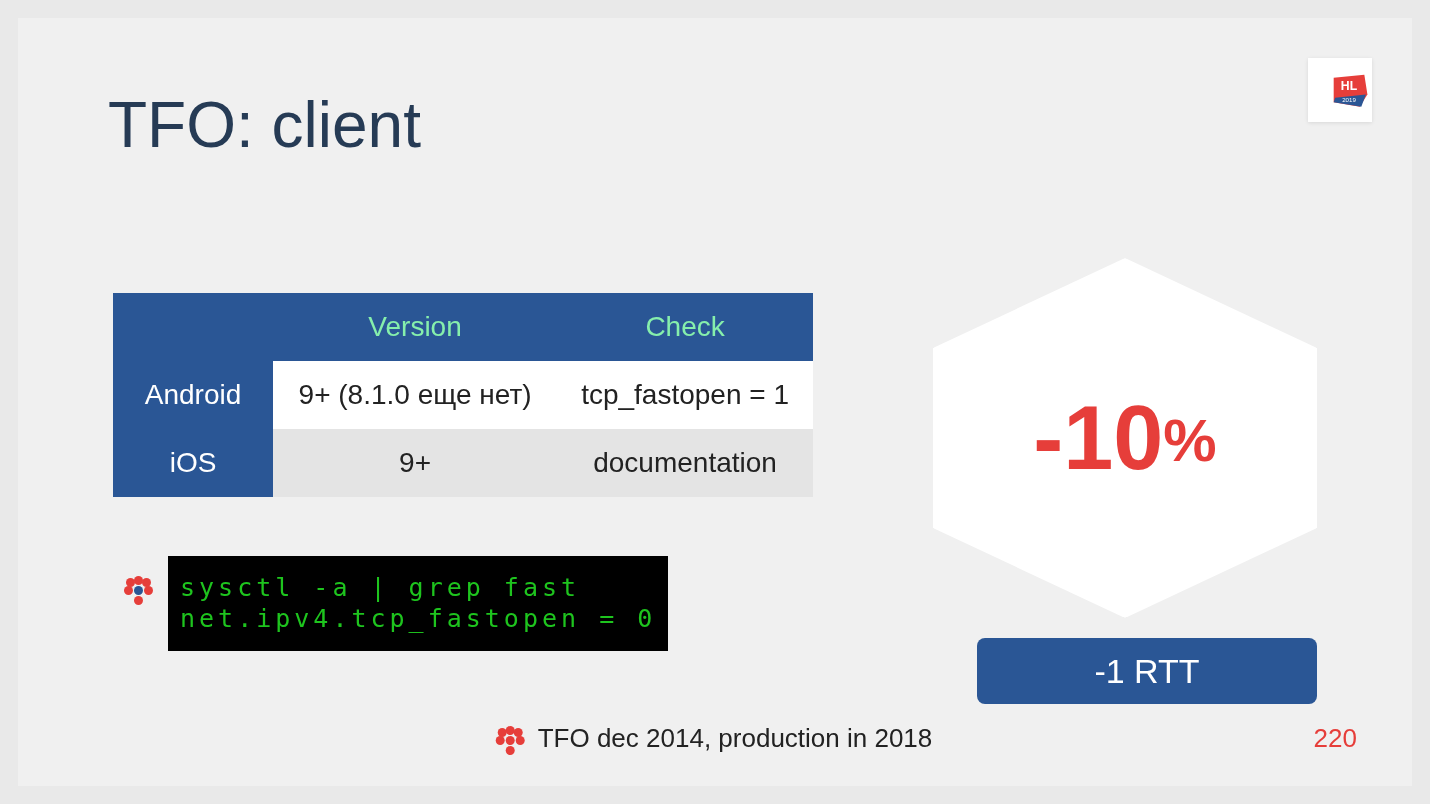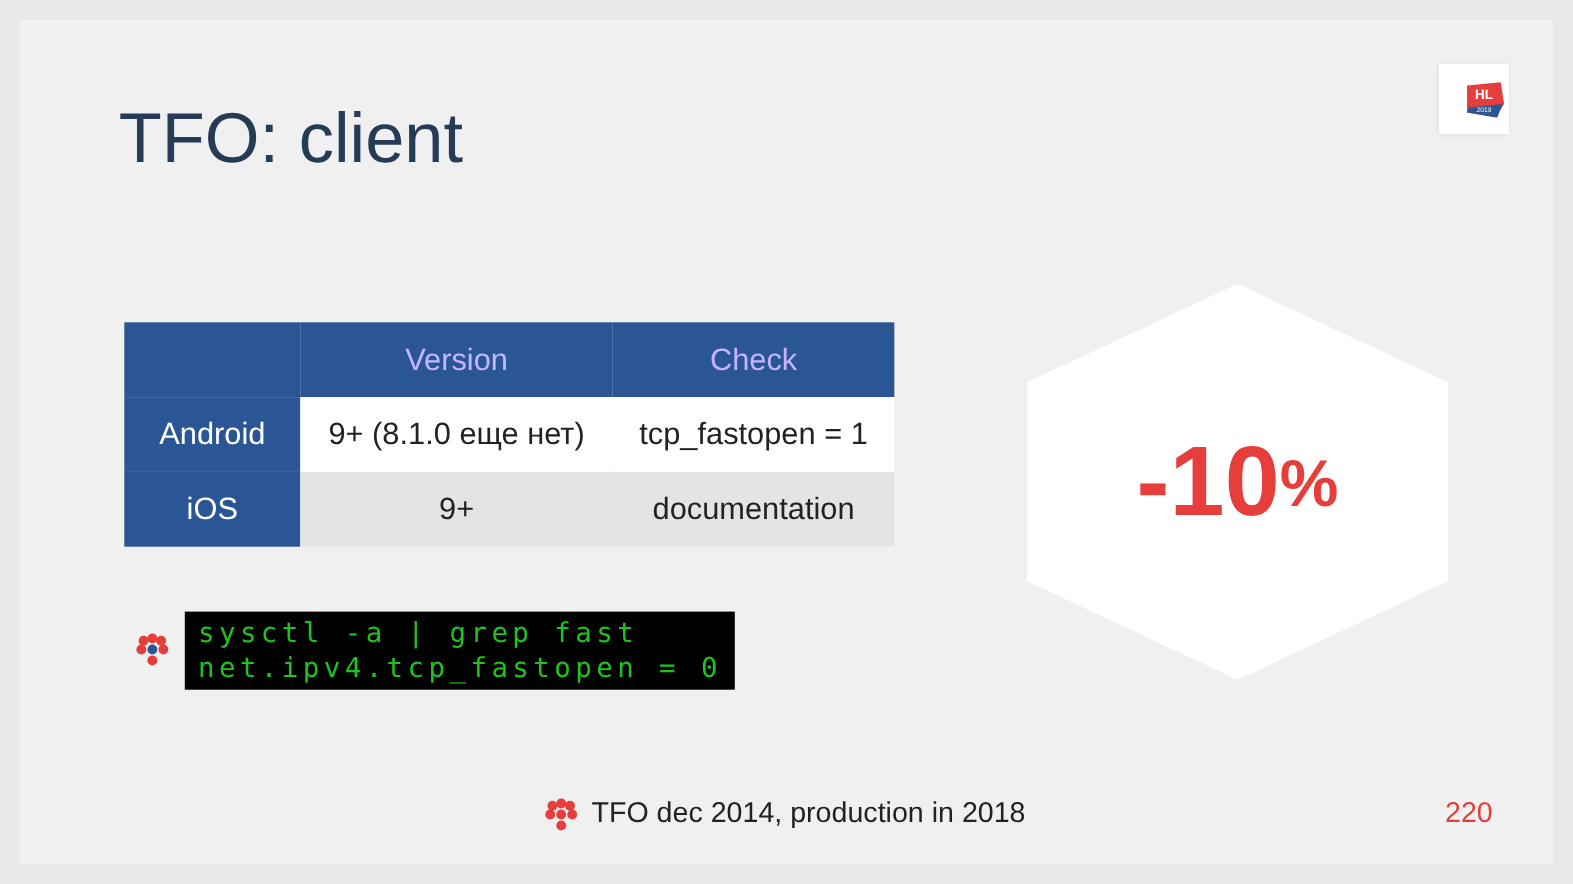--- a/index.html
+++ b/index.html
@@ -4,26 +4,26 @@
 <style>
   html,body{margin:0;padding:0;width:1430px;height:804px;font-family:"Segoe UI",Arial,sans-serif;background:#e9e9e9;}
   .slide{position:relative;margin:18px;width:1394px;height:768px;background:#f0f0f0;}
   .title{position:absolute;left:90px;top:70px;font-size:64px;color:#263b55;font-weight:500;}
   .logo{position:absolute;right:40px;top:40px;width:64px;height:64px;background:#fff;display:flex;align-items:center;justify-content:flex-end;box-shadow:0 1px 4px rgba(0,0,0,.1);}
   .logo svg{width:46px;height:46px}
 
   .tbl{position:absolute;left:95px;top:275px;width:700px;border-collapse:collapse;font-size:28px;}
   .tbl th,.tbl td{padding:18px 10px;text-align:center;font-weight:400}
   .tbl .hside{background:#2a5695;color:#fff;width:140px}
-  .tbl thead th{background:#2a5695;color:#c4b5fd}
+  .tbl thead th{background:#2a5695;color:#86efac}
   .tbl .r1 td{background:#fff;color:#222}
   .tbl .r2 td{background:#e4e4e4;color:#222}
   .tbl thead th:first-child{background:#2a5695}
 
-  .codebox{position:absolute;left:150px;top:538px;background:#000;color:#1ec41e;font-family:"Consolas",monospace;font-size:25px;letter-spacing:4px;padding:4px 12px;line-height:1.25;white-space:pre}
+  .codebox{position:absolute;left:150px;top:538px;background:#000;color:#1ec41e;font-family:"Consolas",monospace;font-size:25px;letter-spacing:4px;padding:16px 12px;line-height:1.25;white-space:pre}
   .code-icon{position:absolute;left:108px;top:560px;}
 
   .hex{position:absolute;right:95px;top:240px;width:384px;height:360px;background:#fff;clip-path:polygon(50% 0,100% 25%,100% 75%,50% 100%,0 75%,0 25%);display:flex;align-items:center;justify-content:center;box-shadow:0 6px 24px rgba(0,0,0,.15);}
   .hex .big{color:#e63e3a;font-weight:700;font-size:90px}
   .hex .pct{font-size:60px;font-weight:700;vertical-align:8px}
 
   .rtt{position:absolute;right:95px;top:620px;width:340px;height:66px;border-radius:8px;background:#2a5695;color:#fff;display:flex;align-items:center;justify-content:center;font-size:34px;font-weight:500}
 
   .footnote{position:absolute;left:50%;transform:translateX(-50%);bottom:32px;font-size:26px;color:#222;display:flex;align-items:flex-end;gap:14px}
   .pagenum{position:absolute;right:55px;bottom:32px;font-size:26px;color:#e63e3a}
@@ -80,20 +80,21 @@
       <div class="c" style="background:#2a5695"></div>
     </span>
   </span>
   <div class="codebox">sysctl -a | grep fast
 net.ipv4.tcp_fastopen = 0</div>
 
   <div class="hex">
     <span class="big"><span>-10</span><span class="pct">%</span></span>
   </div>
 
+  <div class="rtt">-1 RTT</div>
 
   <div class="footnote">
     <span class="rosette">
       <div class="n"></div>
         <div class="ne"></div>
         <div class="e"></div>
       <div class="s"></div>
         <div class="w"></div>
         <div class="nw"></div>
       <div class="c"></div>

